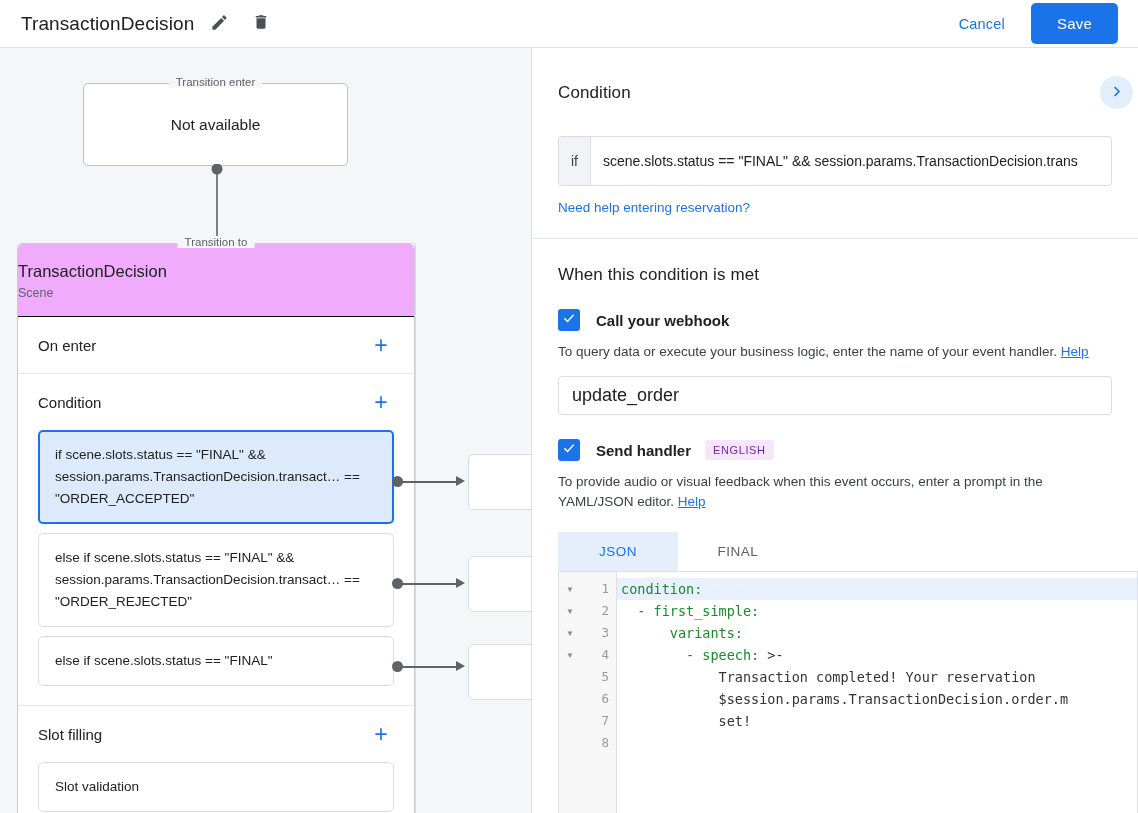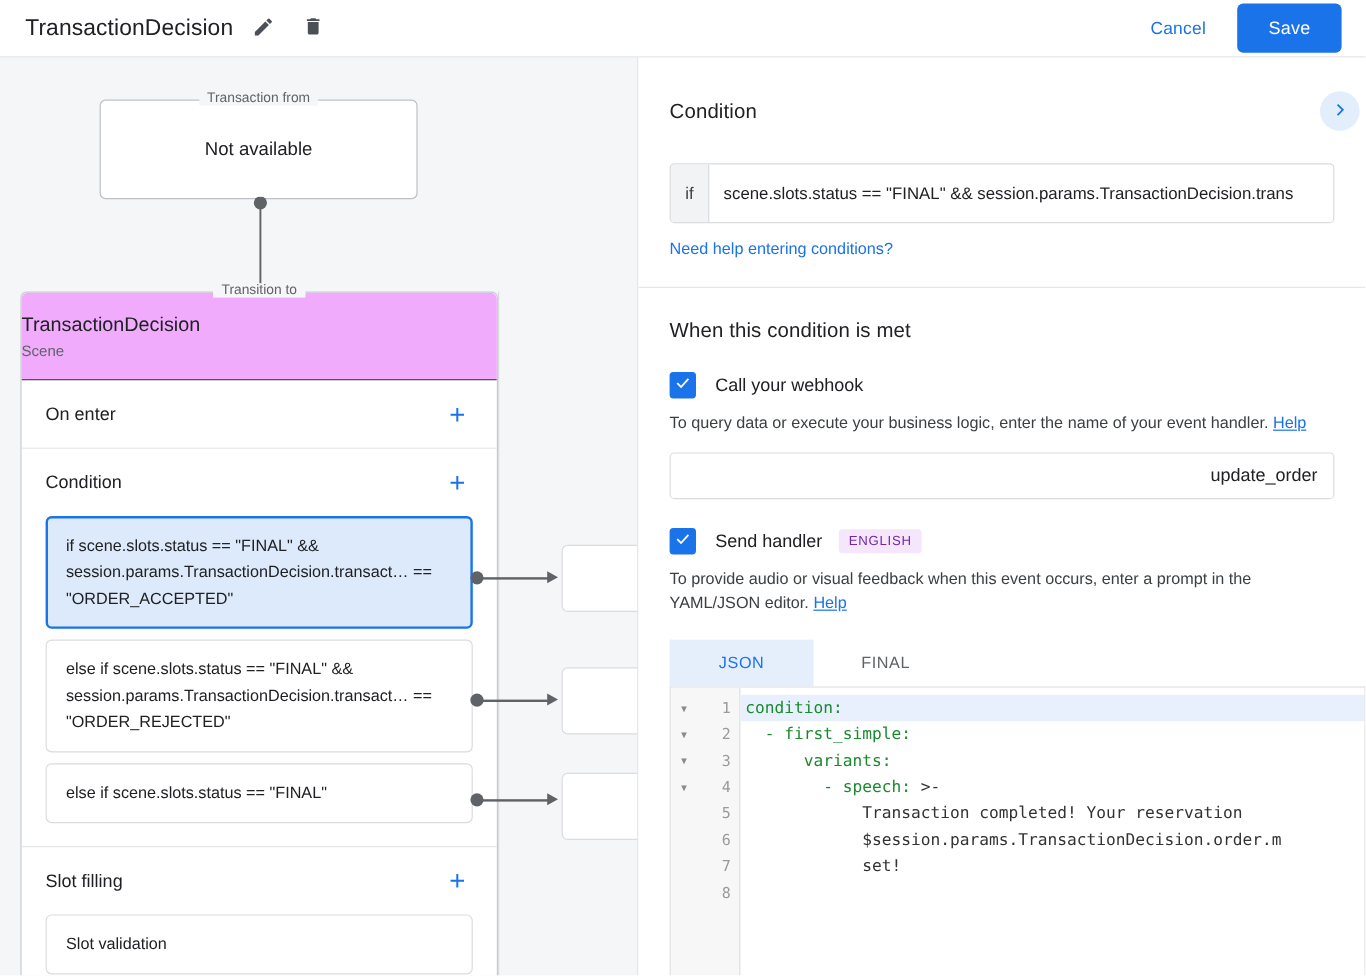--- a/index.html
+++ b/index.html
@@ -179,37 +179,36 @@
 
   .panel-sec.met { padding-top: 26px; }
   .chk-row { display: flex; align-items: center; margin-top: 24px; }
   .checkbox {
     width: 22px; height: 22px; border-radius: 3px; background: #1a73e8;
     display: flex; align-items: center; justify-content: center;
     cursor: pointer; flex: 0 0 22px;
   }
   .checkbox svg { stroke: #ffffff; fill: none; stroke-width: 2.6; }
   .chk-label {
-    margin-left: 16px; font-size: 15px; font-weight: 400; color: #202124;
+    margin-left: 16px; font-size: 15px; font-weight: 700; color: #202124;
   }
   .lang-badge {
     margin-left: 14px; background: #f5e6fb; color: #7127a8;
     font-size: 11px; font-weight: 500; letter-spacing: .6px;
     padding: 4px 8px; border-radius: 3px;
   }
   .desc {
     margin-top: 11px; font-size: 13.5px; line-height: 20px; color: #3c4043;
   }
   .desc a { color: #1a73e8; text-decoration: underline; }
   .text-field {
     margin-top: 14px; width: 100%; height: 39px;
     border: 1px solid #dadce0; border-radius: 4px;
-    padding: 0 13px; font-size: 15px; color: #202124; outline: none;
+    padding: 0 13px; font-size: 18px; color: #202124; outline: none;
     font-family: "Liberation Sans", sans-serif;
-    text-align: right;
   }
 
   .tabs { display: flex; margin-top: 20px; }
   .tab {
     font-size: 13.5px; font-weight: 500; letter-spacing: .5px;
     color: #5f6368; padding: 12px 0; width: 120px; text-align: center;
     cursor: pointer; background: transparent; border: none;
     font-family: "Liberation Sans", sans-serif;
   }
   .tab.active { color: #1a73e8; background: #e5effc; }
@@ -274,21 +273,21 @@
 
     <div class="topbar-spacer"></div>
 
     <button class="cancel-btn">Cancel</button>
     <button class="save-btn">Save</button>
   </div>
 
   <div class="canvas">
 
     <div class="node-from">
-      <div class="node-legend">Transaction from</div>
+      <div class="node-legend">Transition enter</div>
       <div class="node-title">Not available</div>
     </div>
 
     <div class="connector">
       <svg width="12" height="100" viewBox="0 0 12 100">
         <circle cx="6" cy="5" r="5.5" fill="#5f6368"></circle>
         <line x1="6" y1="5" x2="6" y2="88" stroke="#5f6368" stroke-width="1.6"></line>
         <polygon points="6,99 0.7,87 11.3,87" fill="#5f6368"></polygon>
       </svg>
     </div>
@@ -363,21 +362,21 @@
               </svg>
           </span>
         </button>
       </div>
 
       <div class="if-row">
         <div class="if-label">if</div>
         <input class="if-input" type="text" value="scene.slots.status == &quot;FINAL&quot; &amp;&amp; session.params.TransactionDecision.trans" style="">
       </div>
 
-      <a class="help-link">Need help entering conditions?</a>
+      <a class="help-link">Need help entering reservation?</a>
     </div>
 
     <div class="panel-sec met">
       <div class="panel-h">When this condition is met</div>
 
       
       <div class="chk-row">
         <span class="checkbox">
           <span>
             <svg width="14" height="14" viewBox="0 0 24 24">

